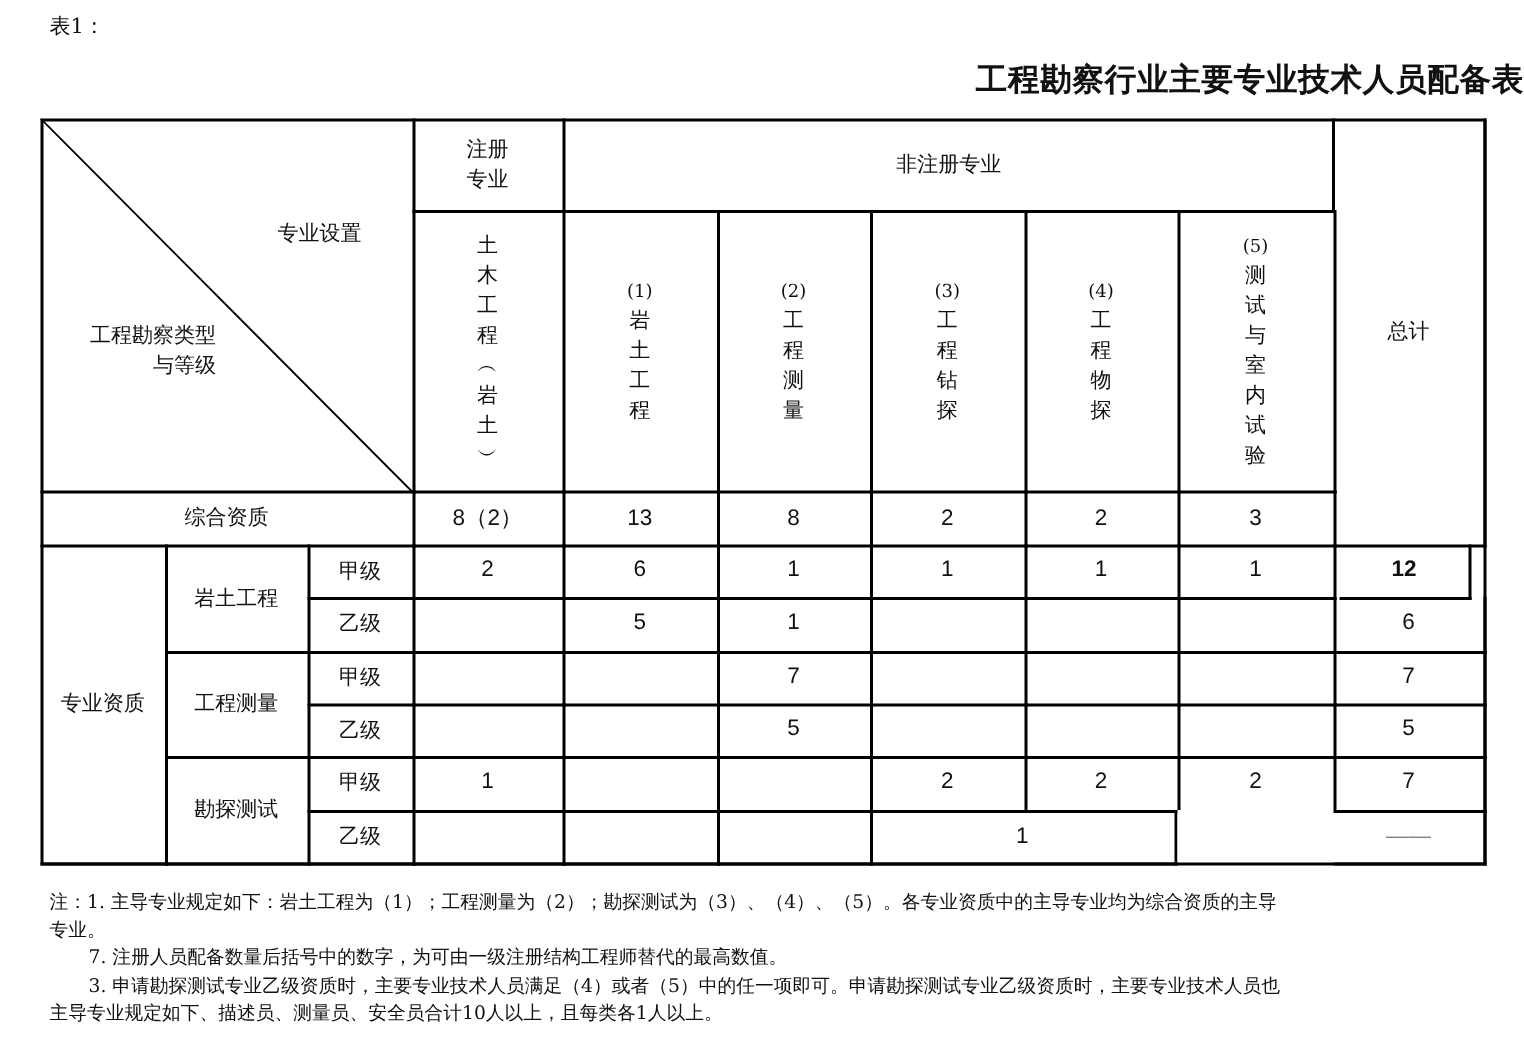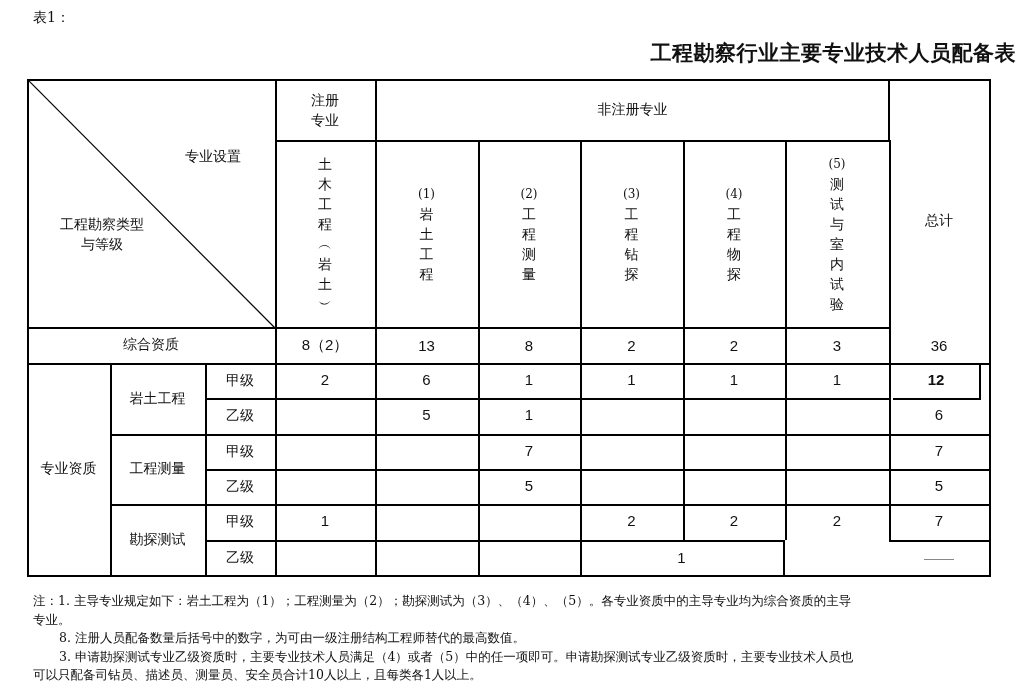--- a/index.html
+++ b/index.html
@@ -22,21 +22,21 @@
     .notes .ind { padding-left: 26px; }
   </style>
 </head>
 <body>
 
 <div class="caption">表1：</div>
 <div class="title">工程勘察行业主要专业技术人员配备表</div>
 
 <div class="tbl">
 
-  <div class="cell" style="left:0;top:0;width:250px;height:250px;">
+  <div class="cell" style="left:0;top:0;width:250px;height:250px;text-align:right;">
     <svg class="diag" viewBox="0 0 249 250" preserveAspectRatio="none">
       <line x1="0" y1="0" x2="248" y2="249" stroke="#000" stroke-width="1.2"></line>
     </svg>
     <div class="diag-lbl" style="left:158px;top:67px;">专业设置</div>
     <div class="diag-lbl" style="left:33px;top:135px;">
       <div>工程勘察类型</div>
       <div>与等级</div>
     </div>
   </div>
 
@@ -98,21 +98,20 @@
       <span>验</span>
   </div>
 
   <div class="cell" style="left:0;top:248px;width:250px;height:38px;">综合资质</div>
   <div class="cell num" style="left:248px;top:248px;width:102px;height:38px;">8（2）</div>
   <div class="cell num" style="left:348px;top:248px;width:105px;height:38px;">13</div>
   <div class="cell num" style="left:451px;top:248px;width:104px;height:38px;">8</div>
   <div class="cell num" style="left:553px;top:248px;width:105px;height:38px;">2</div>
   <div class="cell num" style="left:656px;top:248px;width:104px;height:38px;">2</div>
   <div class="cell num" style="left:758px;top:248px;width:106px;height:38px;">3</div>
-  <div class="cell num" style="left:862px;top:248px;width:102px;height:38px;">36</div>
 
   <div class="cell" style="left:0;top:284px;width:85px;height:214px;">专业资质</div>
 
   <div class="cell" style="left:83px;top:284px;width:97px;height:73px;">岩土工程</div>
   <div class="cell" style="left:83px;top:425px;width:97px;height:73px;">勘探测试</div>
   <div class="cell" style="left:83px;top:355px;width:97px;height:72px;">工程测量</div>
 
   <div class="cell" style="left:178px;top:284px;width:72px;height:37px;">甲级</div>
   <div class="cell num top" style="left:248px;top:284px;width:102px;height:37px;">2</div>
   <div class="cell num top" style="left:348px;top:284px;width:105px;height:37px;">6</div>
@@ -168,16 +167,16 @@
   </div>
 
   <div style="position:absolute;left:758px;top:461px;width:104px;height:35px;background:#fff;"></div>
 
   <div class="frame"></div>
 </div>
 
 <div class="notes">
   <p>注：1. 主导专业规定如下：岩土工程为（1）；工程测量为（2）；勘探测试为（3）、（4）、（5）。各专业资质中的主导专业均为综合资质的主导</p>
   <p>专业。</p>
-  <p class="ind">8. 注册人员配备数量后括号中的数字，为可由一级注册结构工程师替代的最高数值。</p>
+  <p class="ind">7. 注册人员配备数量后括号中的数字，为可由一级注册结构工程师替代的最高数值。</p>
   <p class="ind">3. 申请勘探测试专业乙级资质时，主要专业技术人员满足（4）或者（5）中的任一项即可。申请勘探测试专业乙级资质时，主要专业技术人员也</p>
-  <p>可以只配备司钻员、描述员、测量员、安全员合计10人以上，且每类各1人以上。</p>
+  <p>主导专业规定如下、描述员、测量员、安全员合计10人以上，且每类各1人以上。</p>
 </div>
 
 </body></html>

